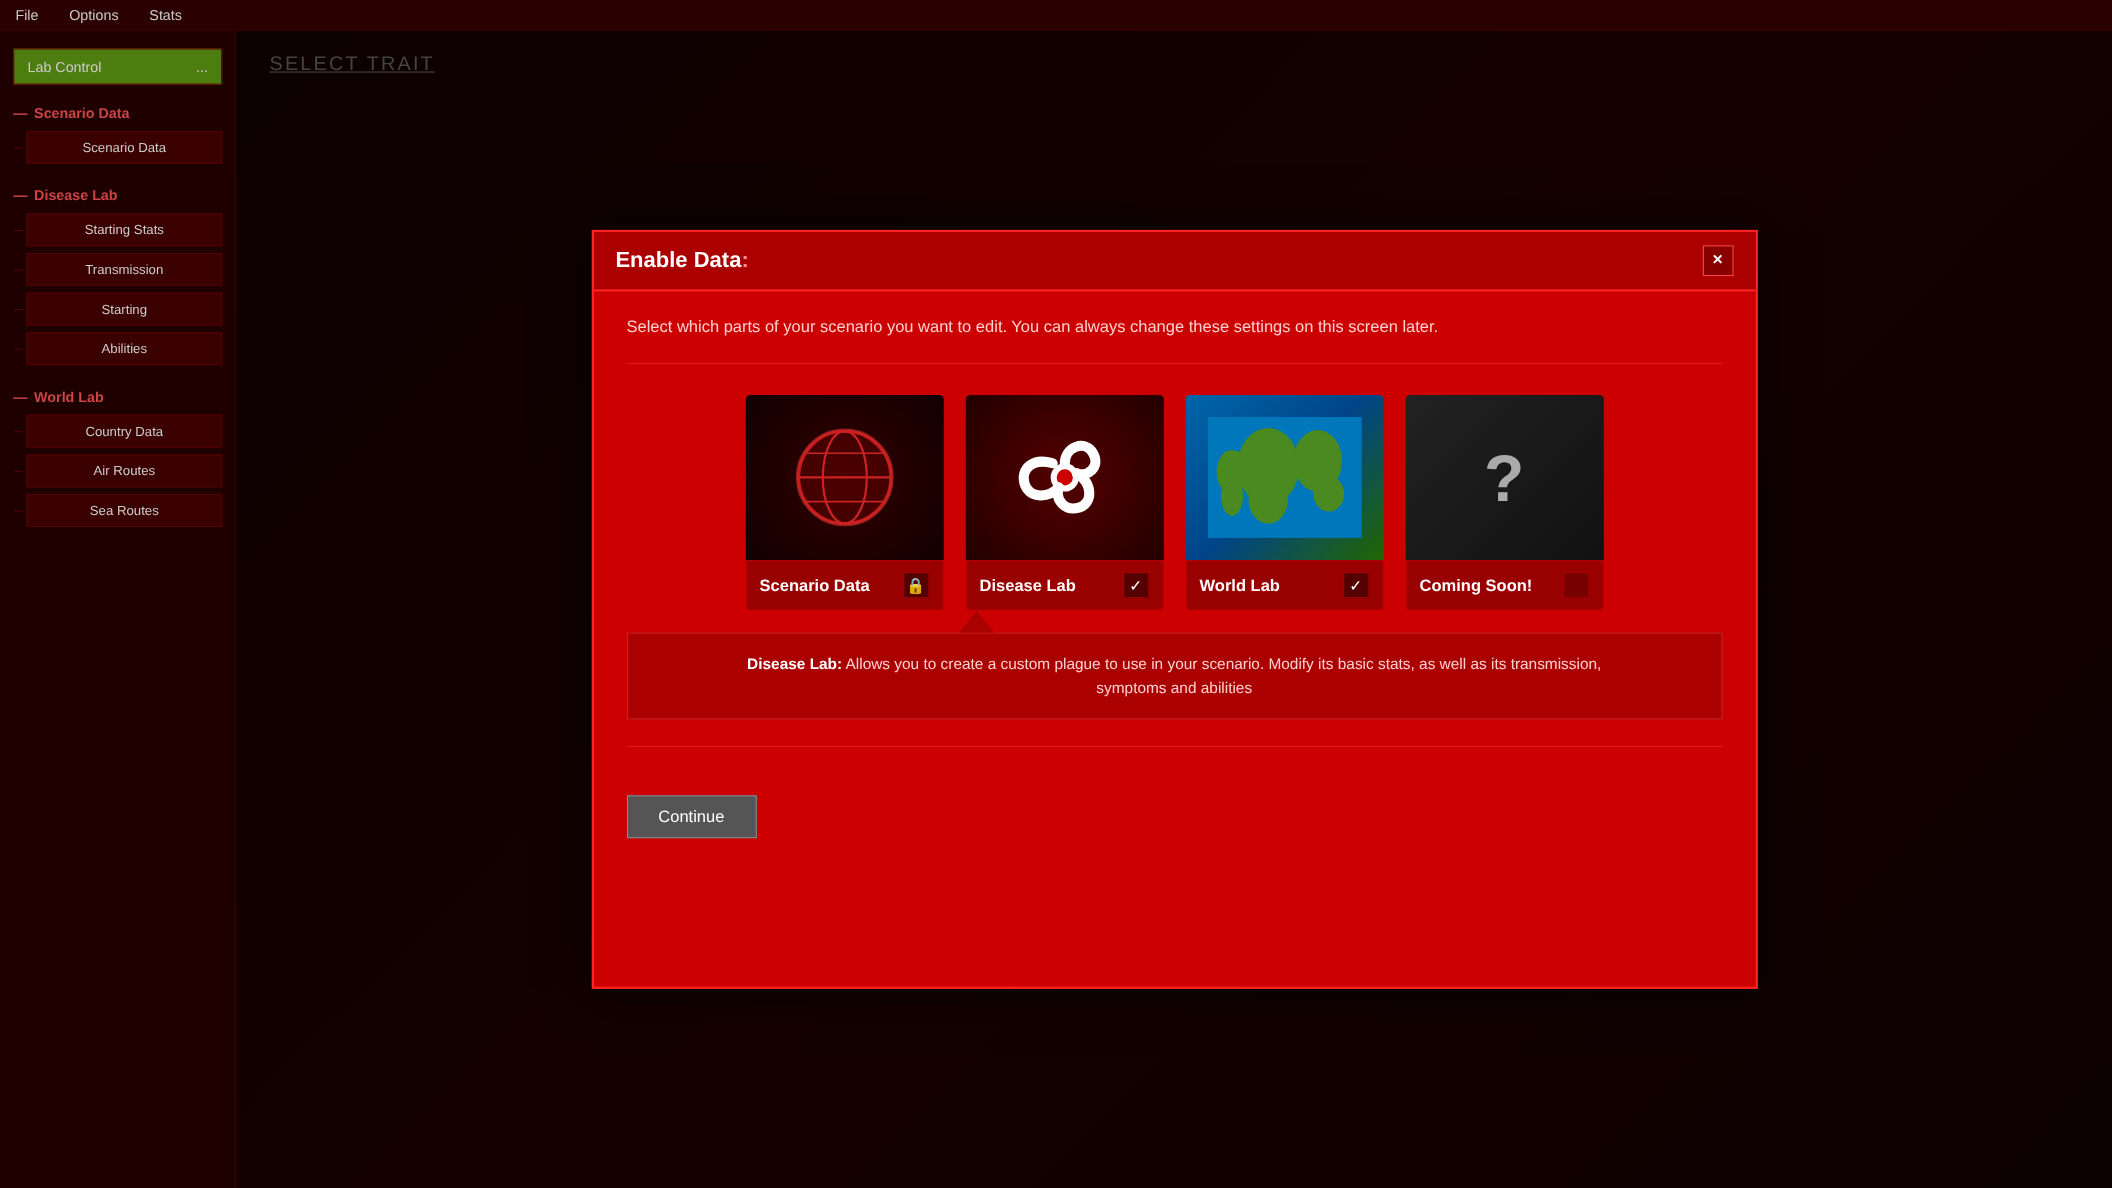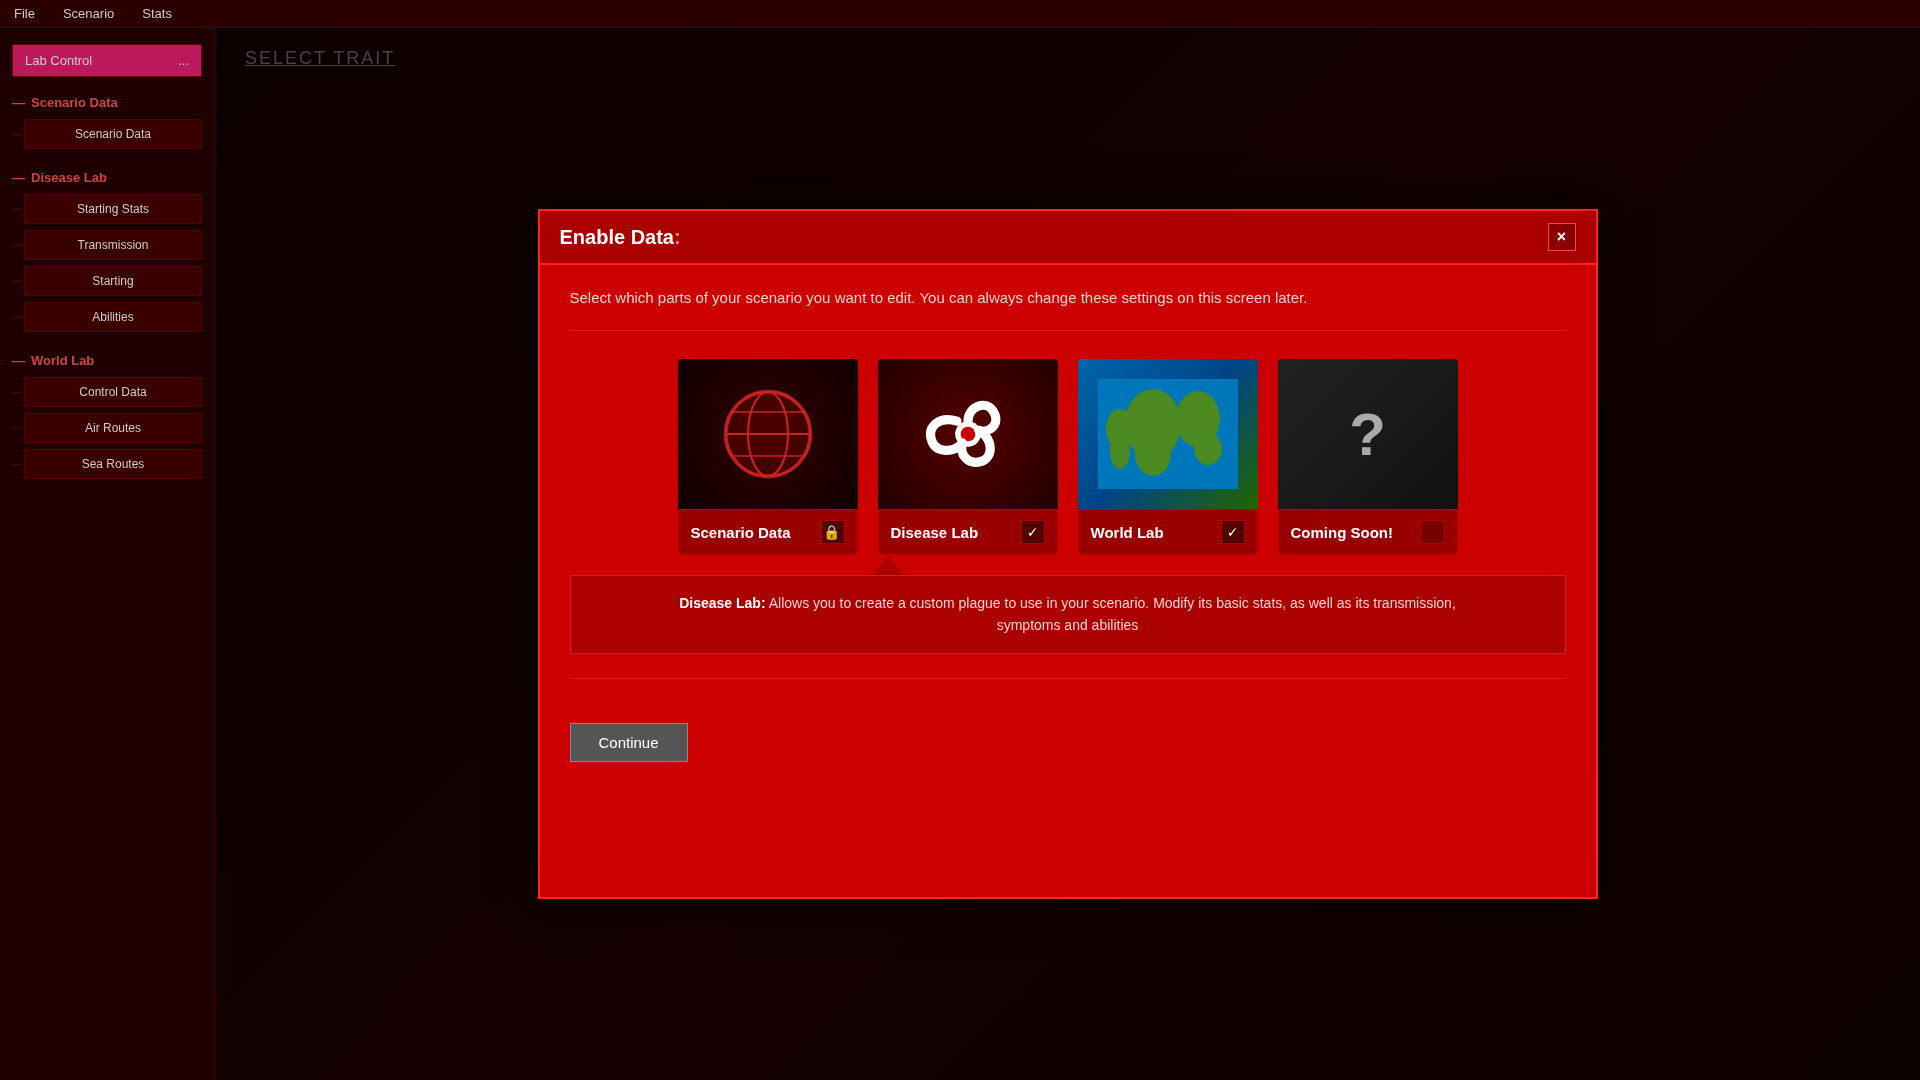--- a/index.html
+++ b/index.html
@@ -36,21 +36,21 @@
       left: 0;
       top: 28px;
       width: 215px;
       height: calc(100% - 28px);
       background: #1e0000;
       border-right: 1px solid #440000;
       padding: 8px 0;
     }
     .sidebar-lab-control {
       margin: 8px 12px;
-      background: #be185d;
+      background: #4d7c0f;
       border: 1px solid #660000;
       color: #ccc;
       font-size: 13px;
       padding: 8px 12px;
       display: flex;
       align-items: center;
       justify-content: space-between;
       cursor: pointer;
     }
     .sidebar-section {
@@ -314,21 +314,21 @@
       font-size: 15px;
       padding: 10px 28px;
       cursor: pointer;
     }
   </style>
 </head>
 <body>
 
 <div class="menu-bar">
   <span class="menu-item">File</span>
-  <span class="menu-item">Scenario</span>
+  <span class="menu-item">Options</span>
   <span class="menu-item">Stats</span>
 </div>
 
 <div class="sidebar">
   <div class="sidebar-lab-control">
     <span>Lab Control</span>
     <span>...</span>
   </div>
 
   <div class="sidebar-section">
@@ -348,21 +348,21 @@
     <button class="sidebar-btn">Transmission</button>
     <button class="sidebar-btn">Starting</button>
     <button class="sidebar-btn">Abilities</button>
   </div>
 
   <div class="sidebar-section">
     <div class="sidebar-section-header">
       <span class="dash">—</span>
       <span>World Lab</span>
     </div>
-    <button class="sidebar-btn">Control Data</button>
+    <button class="sidebar-btn">Country Data</button>
     <button class="sidebar-btn">Air Routes</button>
     <button class="sidebar-btn">Sea Routes</button>
   </div>
 </div>
 
 <div class="main-area">
   <div class="main-header">SELECT TRAIT</div>
 
   <div class="modal-overlay">
     <div class="modal">

